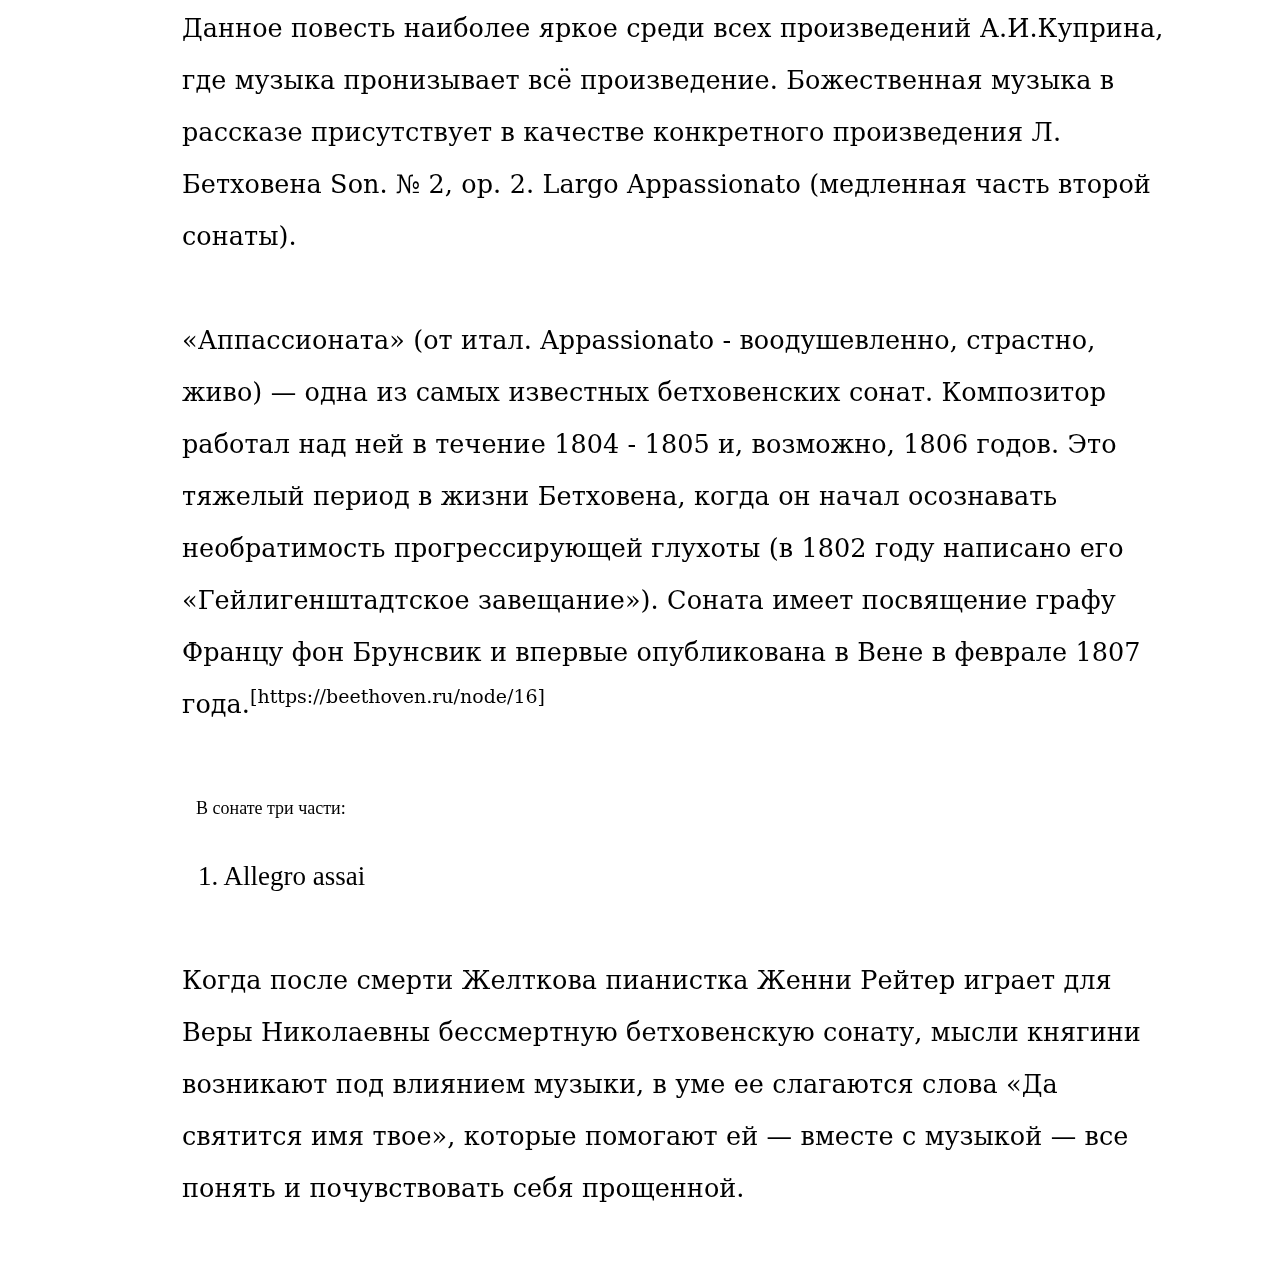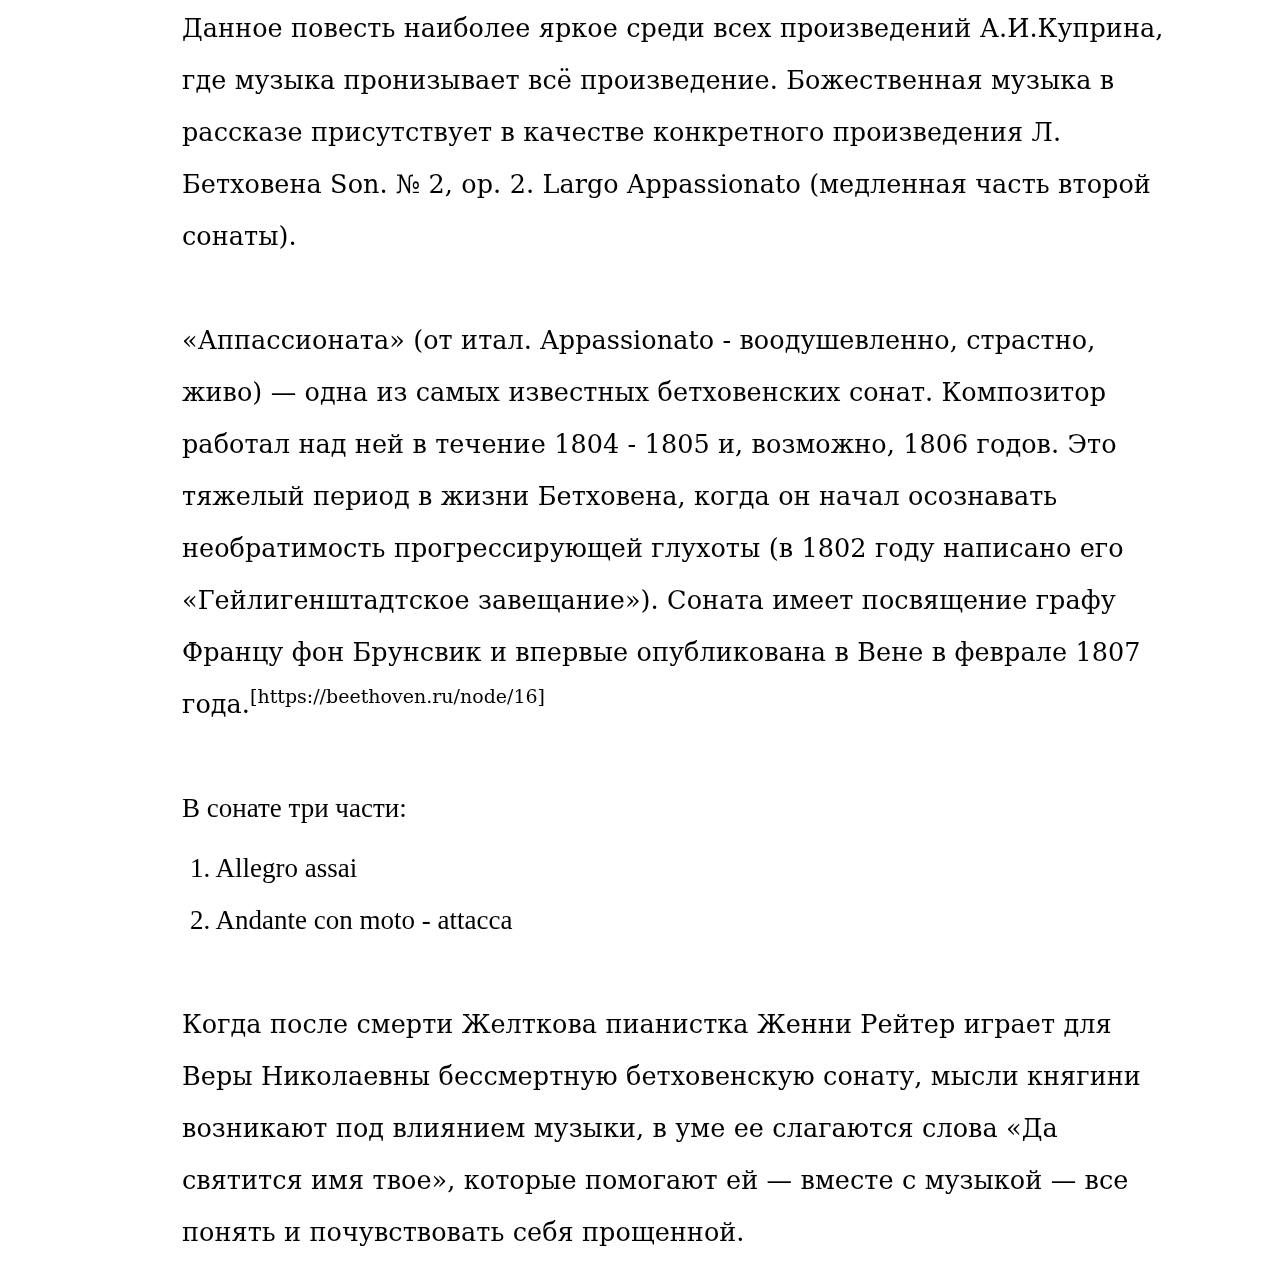--- a/index.html
+++ b/index.html
@@ -44,27 +44,27 @@
     line-height: 0;
     vertical-align: 0.55em;
     letter-spacing: 0;
     white-space: nowrap;
   }
   .list-block {
     margin: 0 0 52px 0;
   }
   .list-lead {
     font-family: "Liberation Serif", "DejaVu Serif", serif;
-    font-size: 27px;
+    font-size: 18px;
     line-height: 52px;
-    margin: 0;
+    margin: 14px;
   }
   .list-items {
     list-style: none;
-    margin: 8px;
+    margin: 16px;
     padding: 0;
   }
   .list-items li {
     font-family: "Liberation Serif", "DejaVu Serif", serif;
     font-size: 27px;
     line-height: 52px;
     margin: 0;
     padding: 0;
     white-space: pre;
   }
@@ -76,20 +76,19 @@
   <div class="content">
 
     <p class="para">Данное повесть наиболее яркое среди всех произведений А.И.Куприна, где музыка пронизывает всё произведение. Божественная музыка в рассказе присутствует в качестве конкретного произведения Л. Бетховена Son. № 2, op. 2. Largo Appassionato (медленная часть второй сонаты).</p>
 
     <p class="para"><span>«Аппассионата» (от итал. Appassionato - воодушевленно, страстно, живо) — одна из самых известных бетховенских сонат. Композитор работал над ней в течение 1804 - 1805 и, возможно, 1806 годов. Это тяжелый период в жизни Бетховена, когда он начал осознавать необратимость прогрессирующей глухоты (в 1802 году написано его «Гейлигенштадтское завещание»). Соната имеет посвящение графу Францу фон Брунсвик и впервые опубликована в Вене в феврале 1807 года.</span><span class="cite">[https://beethoven.ru/node/16]</span></p>
 
     <div class="list-block">
       <p class="list-lead">В сонате три части:</p>
       <ol class="list-items">
         <li>1. Allegro assai</li>
-        <li>2. Andante con moto - attacca</li>
       </ol>
     </div>
 
     <p class="para">Когда после смерти Желткова пианистка Женни Рейтер играет для Веры Николаевны бессмертную бетховенскую сонату, мысли княгини возникают под влиянием музыки, в уме ее слагаются слова «Да святится имя твое», которые помогают ей — вместе с музыкой — все понять и почувствовать себя прощенной.</p>
 
   </div>
 </div>
 
 </body></html>

